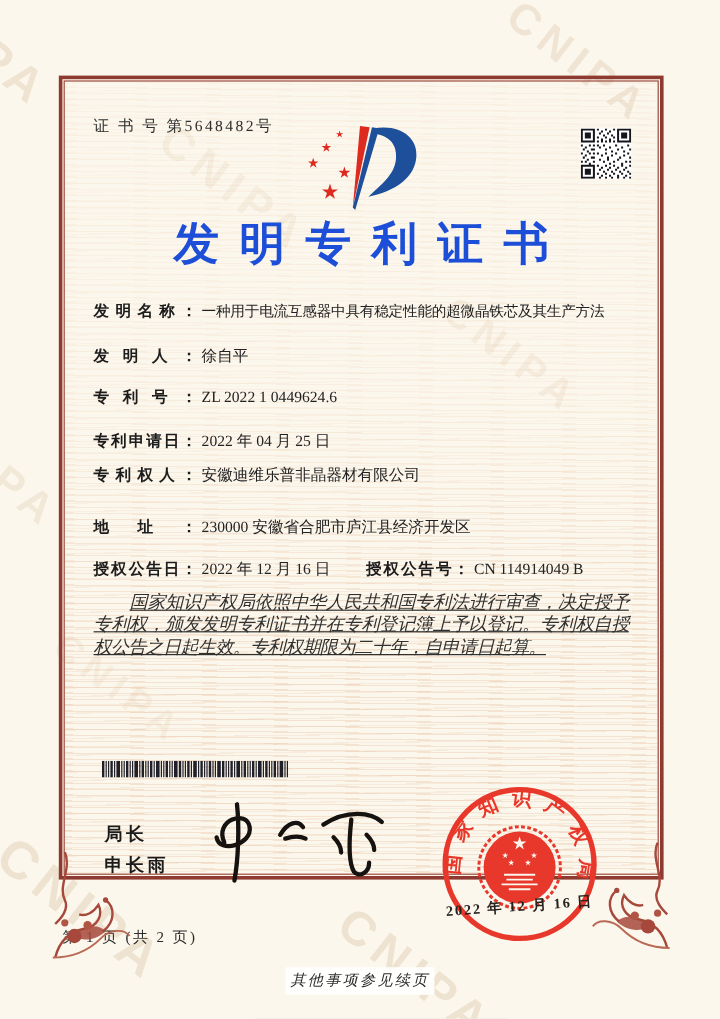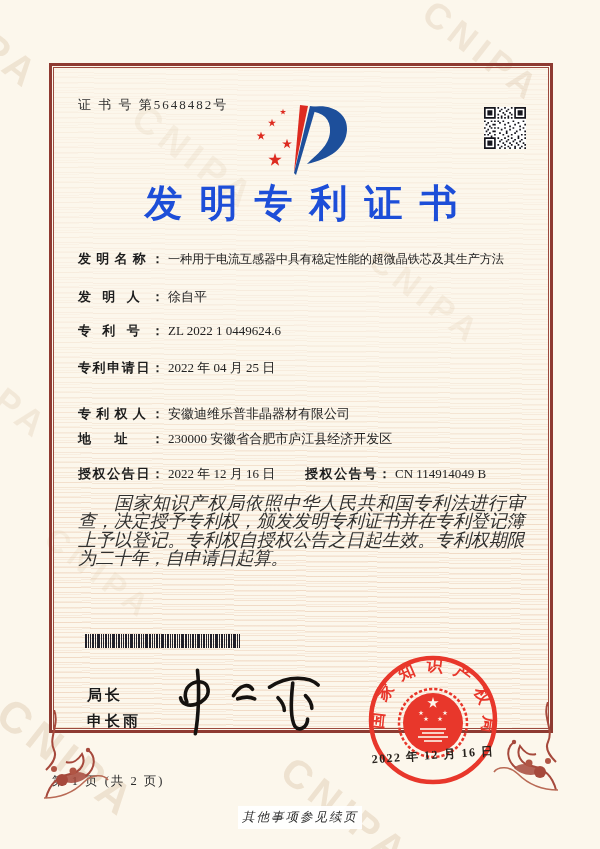--- a/index.html
+++ b/index.html
@@ -45,22 +45,22 @@
   .flabel {
     display:inline-block; width:86px; font-weight:bold; color:#1c1c1c;
     text-align:justify; text-align-last:justify; vertical-align:top;
   }
   .fval { margin-left:4px; color:#222; }
   .fval-long { font-size:12.2px; letter-spacing:-0.2px; }
   .fpair2 { position:absolute; left:227px; top:0; }
   
   .paras { position:absolute; left:26px; top:428px; width:446px; }
   .para {
-    margin:0; font-size:18px; line-height:18.3px; letter-spacing:-0.5px;
-    font-style:italic; text-align:justify; text-indent:2em; color:#30302f;
+    margin:0; font-size:15px; line-height:18.3px; letter-spacing:-0.5px;
+    font-style:italic; text-align:justify; text-indent:2em; color:#30302f;text-decoration:underline;
   }
   .barcode { position:absolute; left:33px; top:568px; width:156px; height:14px; }
   .dir-title, .dir-name {
     position:absolute; left:35px; font-family:"Liberation Sans","DejaVu Sans",sans-serif;
     font-weight:bold; font-size:15px; letter-spacing:3px; color:#1b1b1b;
   }
   .dir-title { top:620px;text-align:center; }
   .dir-name  { top:646px; }
   .sig { position:absolute; left:111px; top:600px; width:160px; height:72px; }
   .seal { position:absolute; left:314px; top:587px; width:134px; height:134px; }
@@ -149,21 +149,21 @@
     </div>
     <div class="frow" style="top:223px">
       <span class="flabel">发明人：</span><span class="fval">徐自平</span>
     </div>
     <div class="frow" style="top:257px">
       <span class="flabel">专利号：</span><span class="fval">ZL 2022 1 0449624.6</span>
     </div>
     <div class="frow" style="top:294px">
       <span class="flabel">专利申请日：</span><span class="fval">2022 年 04 月 25 日</span>
     </div>
-    <div class="frow" style="top:340px">
+    <div class="frow" style="top:322px">
       <span class="flabel">专利权人：</span><span class="fval">安徽迪维乐普非晶器材有限公司</span>
     </div>
     <div class="frow" style="top:365px">
       <span class="flabel">地址：</span><span class="fval">230000 安徽省合肥市庐江县经济开发区</span>
     </div>
     <div class="frow" style="top:400px">
       <span class="flabel">授权公告日：</span><span class="fval">2022 年 12 月 16 日</span>
       <span class="fpair2">
         <span class="flabel">授权公告号：</span><span class="fval">CN 114914049 B</span>
       </span>

